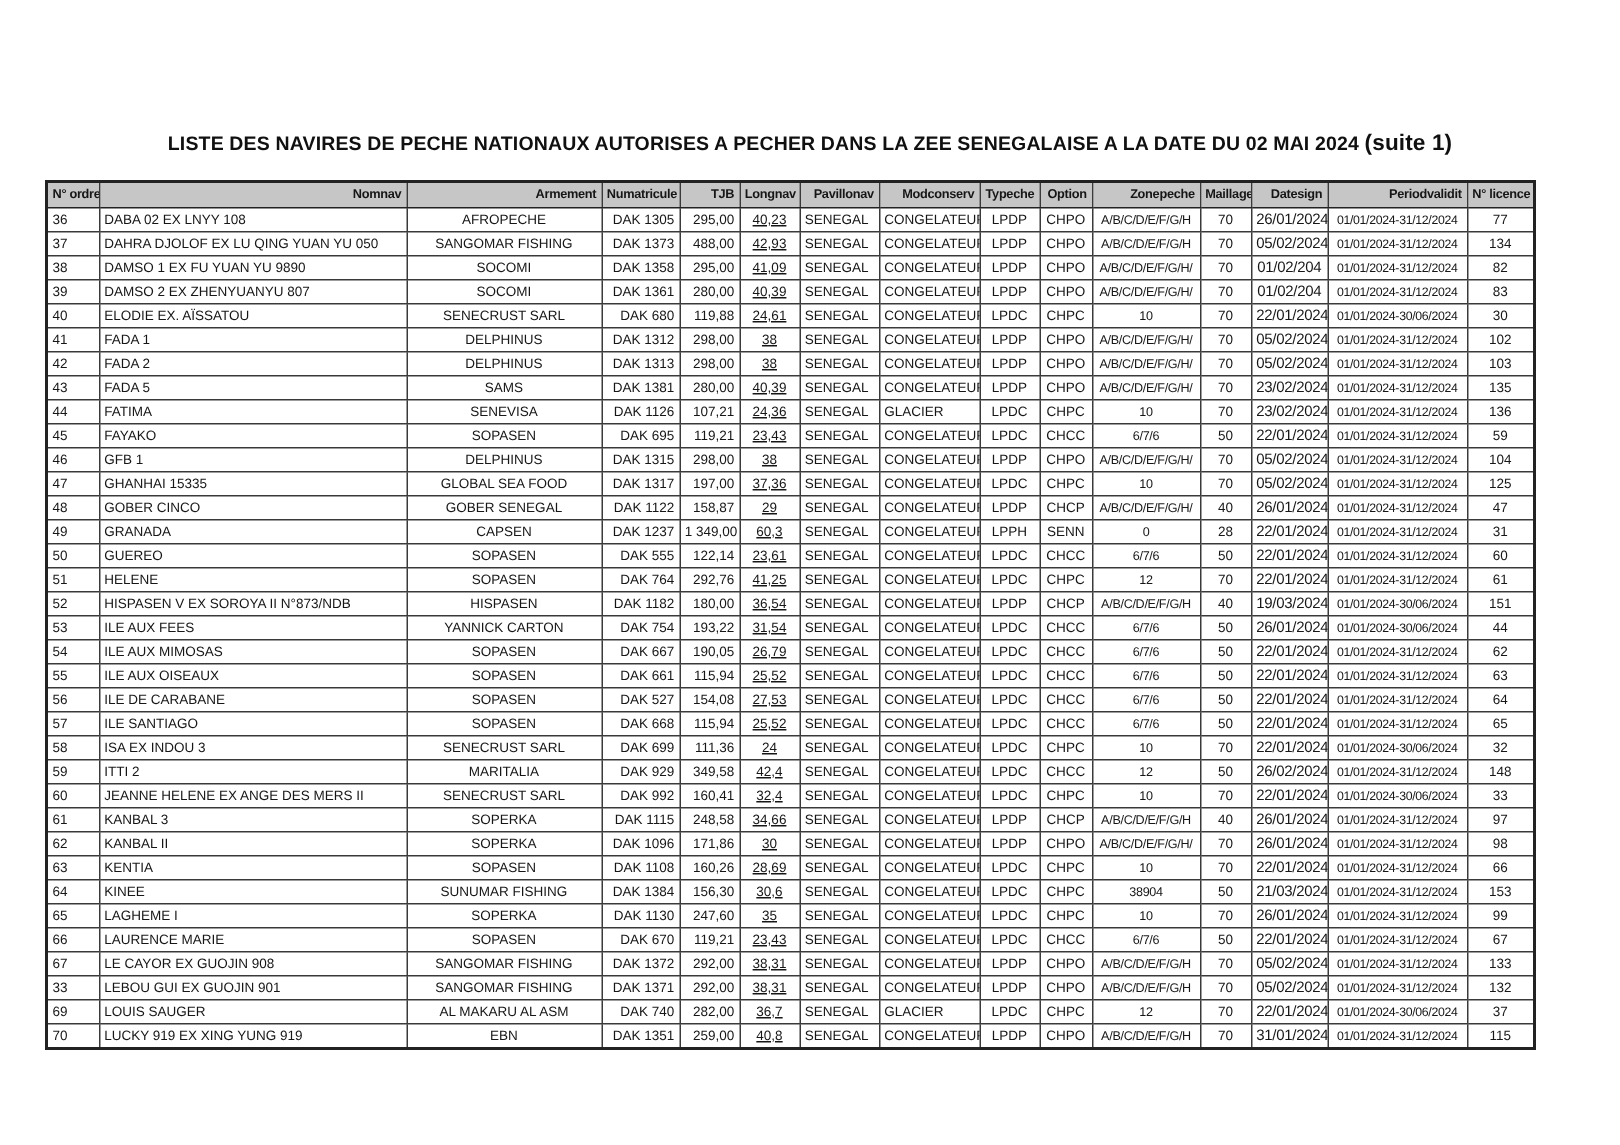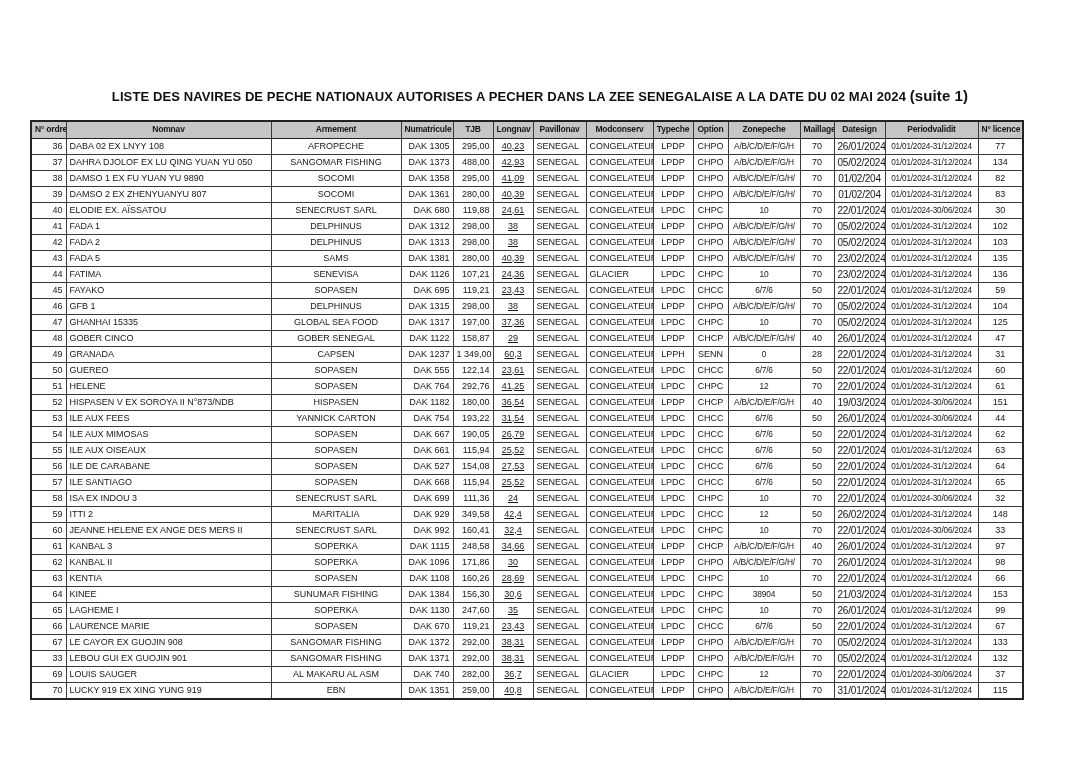--- a/index.html
+++ b/index.html
@@ -40,26 +40,26 @@
     padding: 0 3px;
     overflow: hidden;
     white-space: nowrap;
     color: #161616;
   }
   table.vessels th {
     background: #c6c6c6;
     font-weight: bold;
     font-size: 8.5px;
     letter-spacing: -0.2px;
-    text-align: center;
+    text-align: right;
     height: 17px;
     border-bottom: 1px solid #222;
   }
   table.vessels { border: 2px solid #222; }
-  td:nth-child(1)  { text-align: right; margin-top: 38px; }
+  td:nth-child(1)  { text-align: left; margin-top: 38px; }
   td:nth-child(2)  { text-align: left; }
   td:nth-child(3)  { text-align: center; }
   td:nth-child(4)  { text-align: right; padding-right: 8px; margin-top: 28px; }
   td:nth-child(5)  { text-align: right; padding-right: 4px; }
   td:nth-child(6)  { text-align: center; text-decoration: underline; }
   td:nth-child(7)  { text-align: left; }
   td:nth-child(8)  { text-align: left; }
   td:nth-child(9)  { text-align: center; }
   td:nth-child(10) { text-align: center; margin-top: 24px; }
   td:nth-child(11) { text-align: center; font-size: 8.4px; letter-spacing: -0.2px; }

